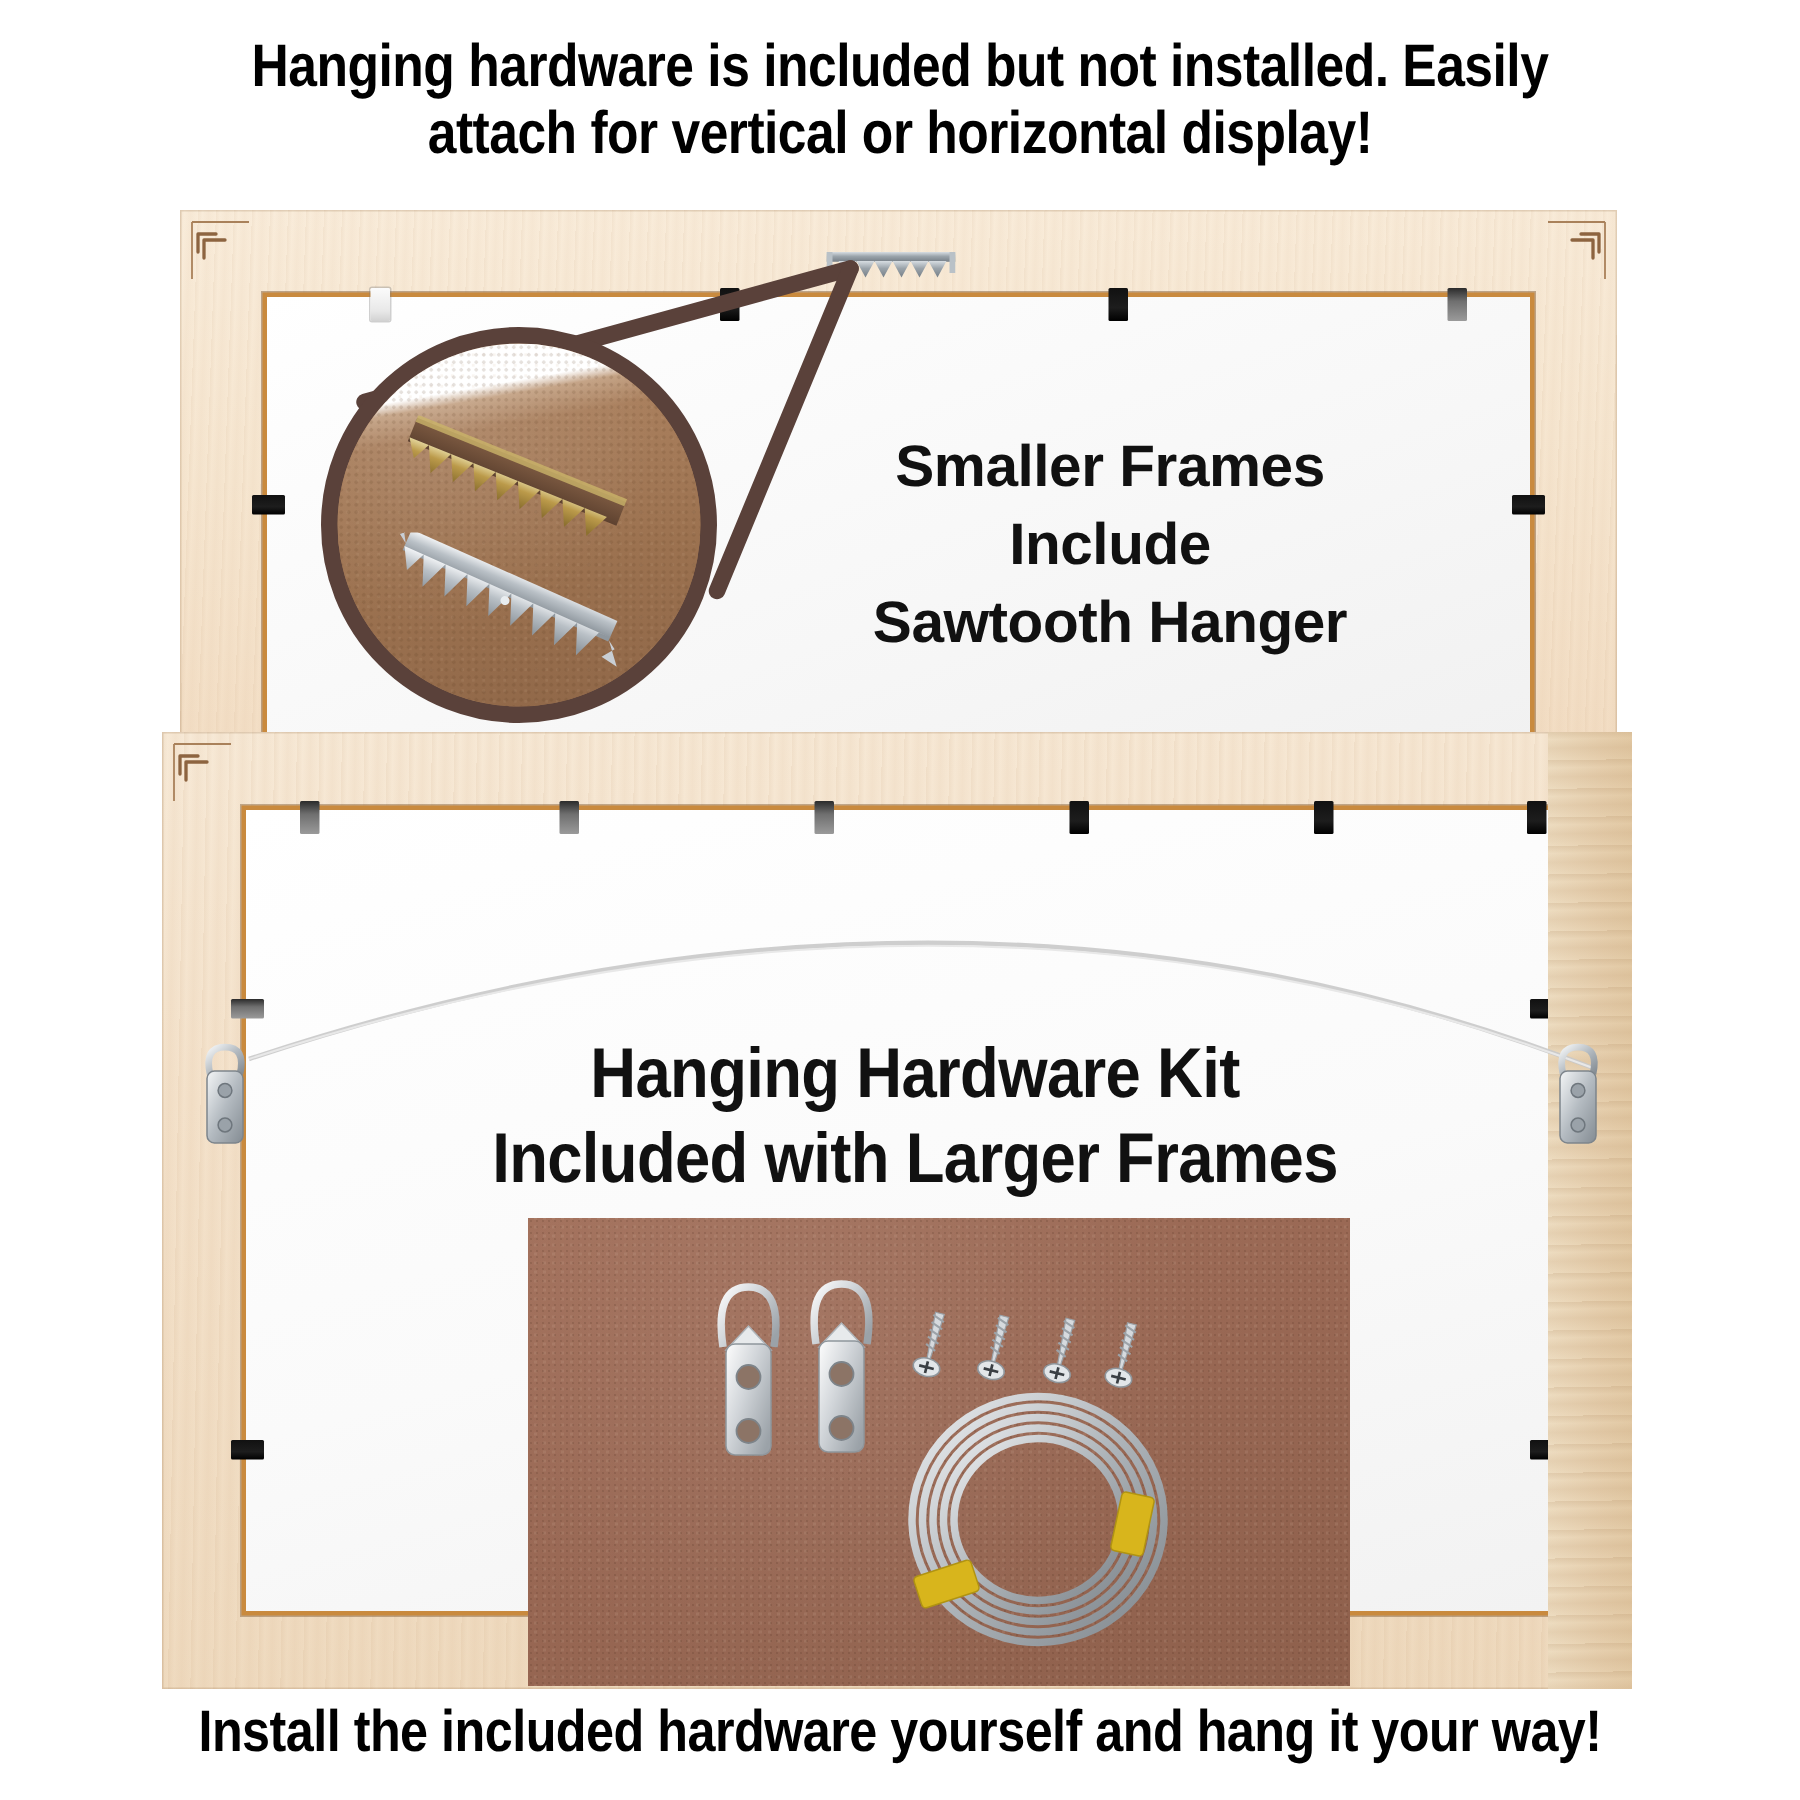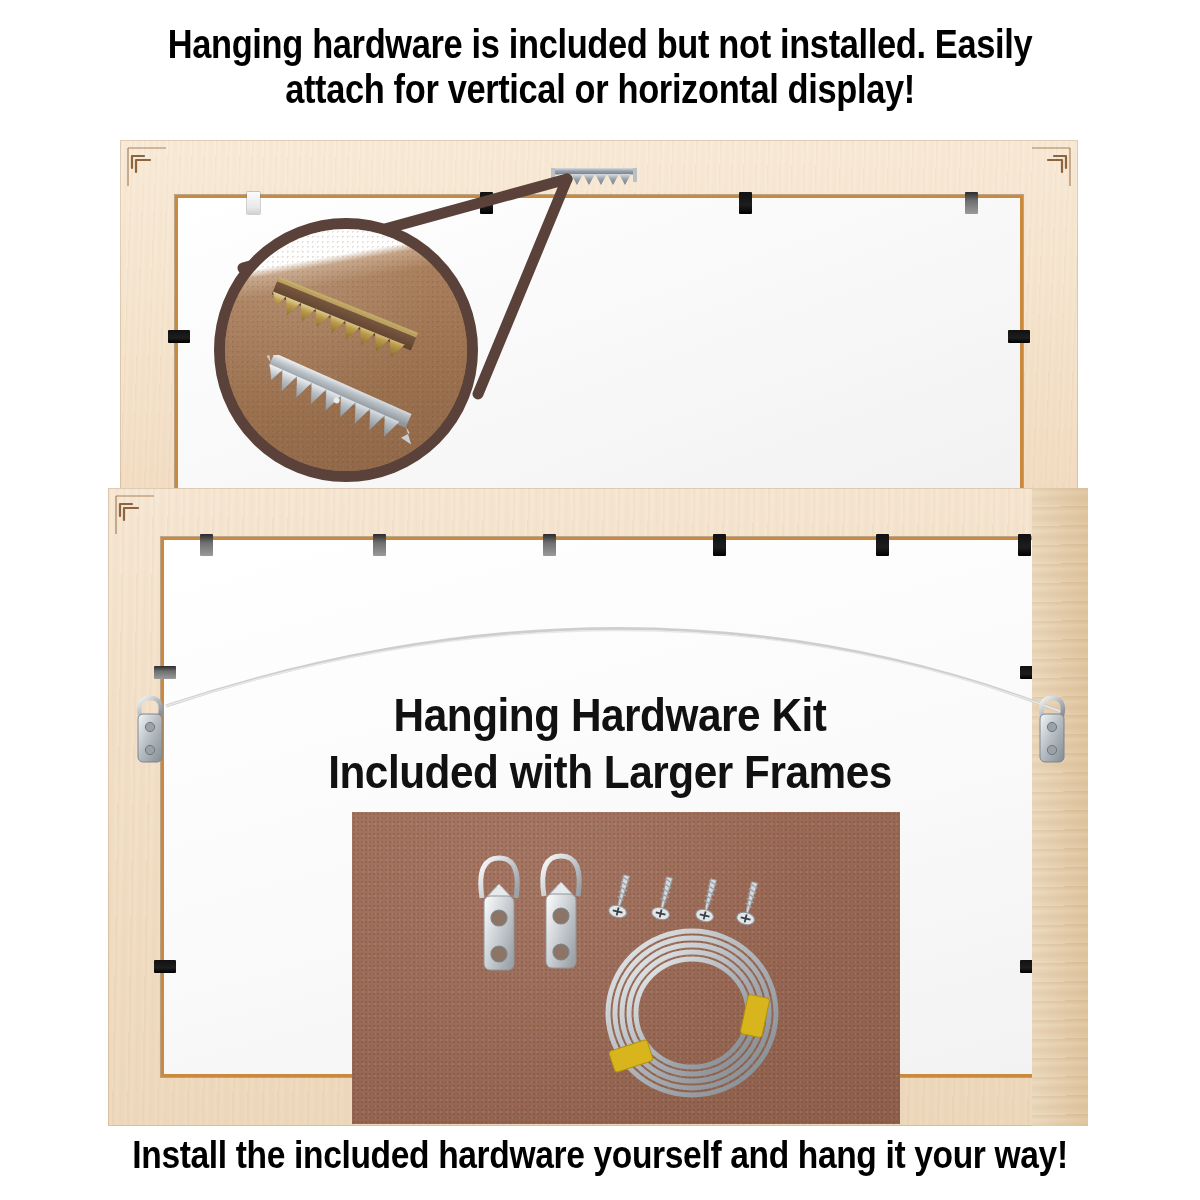--- a/index.html
+++ b/index.html
@@ -369,20 +369,23 @@
       <g transform="rotate(24 105 60)">
         <rect x="20" y="30" width="150" height="15" fill="url(#silverG)"></rect>
         <path d="M20 42 L170 42 L162 42 L154 62 L146 42 L138 62 L130 42 L122 62 L114 42 L106 62 L98 42 L90 62 L82 42 L74 62 L66 42 L58 62 L50 42 L42 62 L34 42 L28 56 Z" fill="url(#silverG)"></path>
         <path d="M20 40 L10 24 L22 28 L14 36 Z" fill="#c8ced4"></path>
         <path d="M170 44 L182 58 L170 56 L176 48 Z" fill="#c8ced4"></path>
         <circle cx="96" cy="48" r="3" fill="#e9edf0"></circle>
       </g>
     </svg>
   </div>
 
+  <div id="upper-text">Smaller Frames
+Include
+Sawtooth Hanger</div>
 
   <div class="frame right-grain" id="lower-frame">
 
     <div class="corner-bracket" style="left:6px; top:6px;">
       <svg width="42" height="42" viewBox="0 0 42 42">
         <path d="M2 2 L40 2 M2 2 L2 40" stroke="#a9815a" stroke-width="1.2" fill="none"></path>
         <path d="M6 10 L6 22 M6 10 L18 10 M10 14 L10 26 M10 14 L24 14" stroke="#8d6440" stroke-width="2.2" fill="none" stroke-linecap="round"></path>
       </svg>
     </div>
     <div class="corner-bracket" style="right:6px; top:6px; transform:scaleX(-1);">

